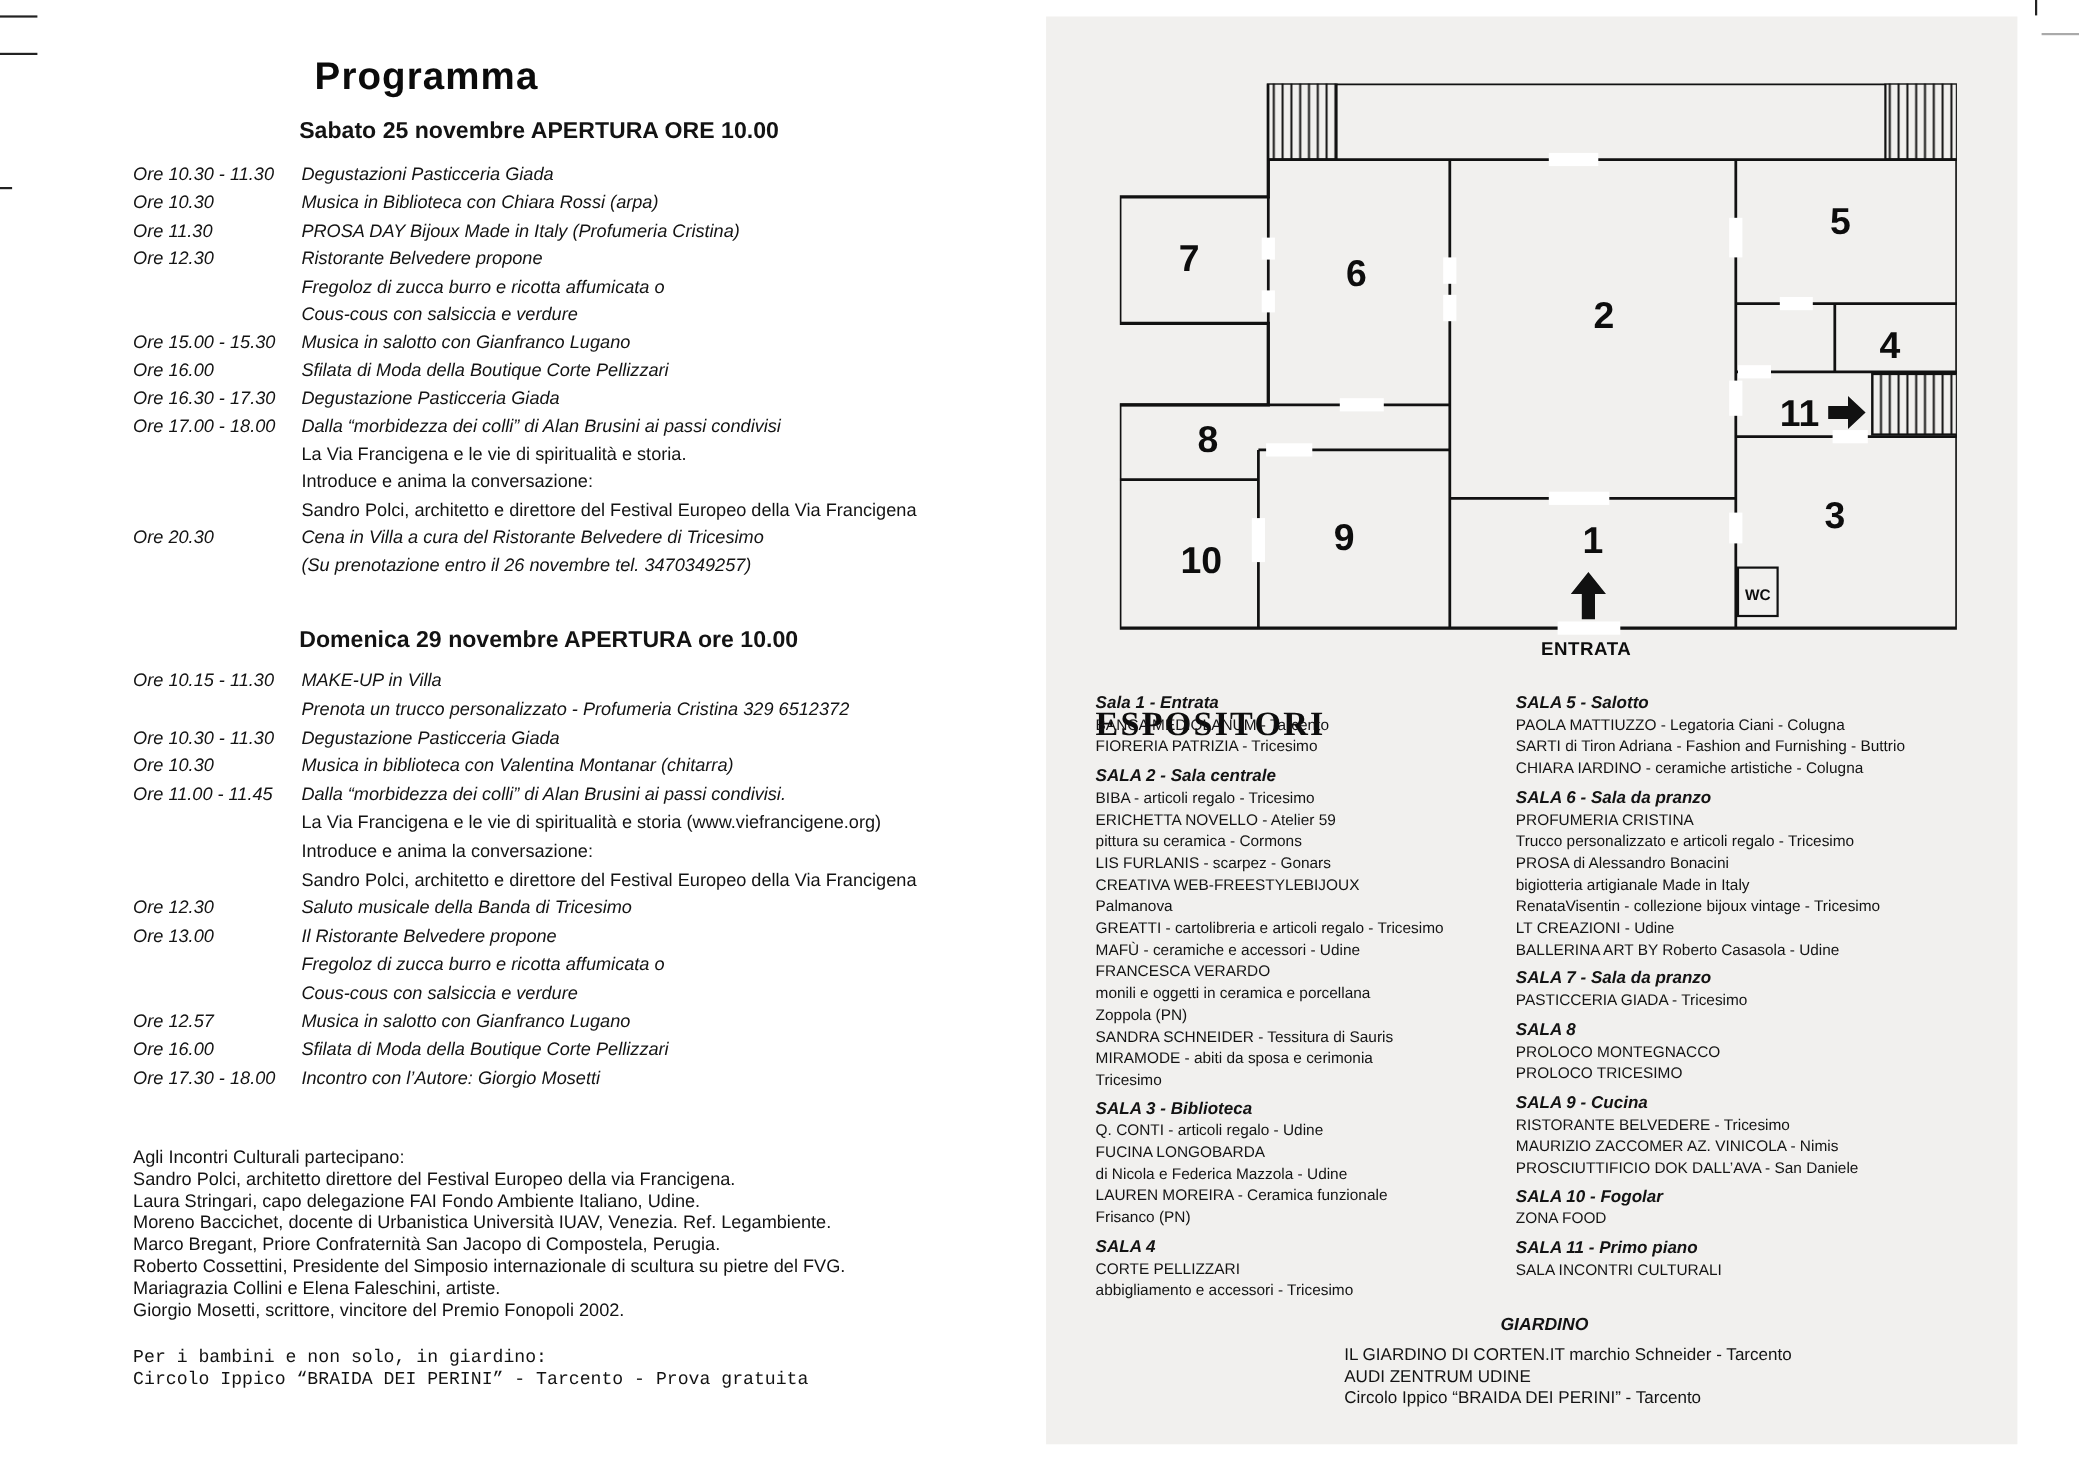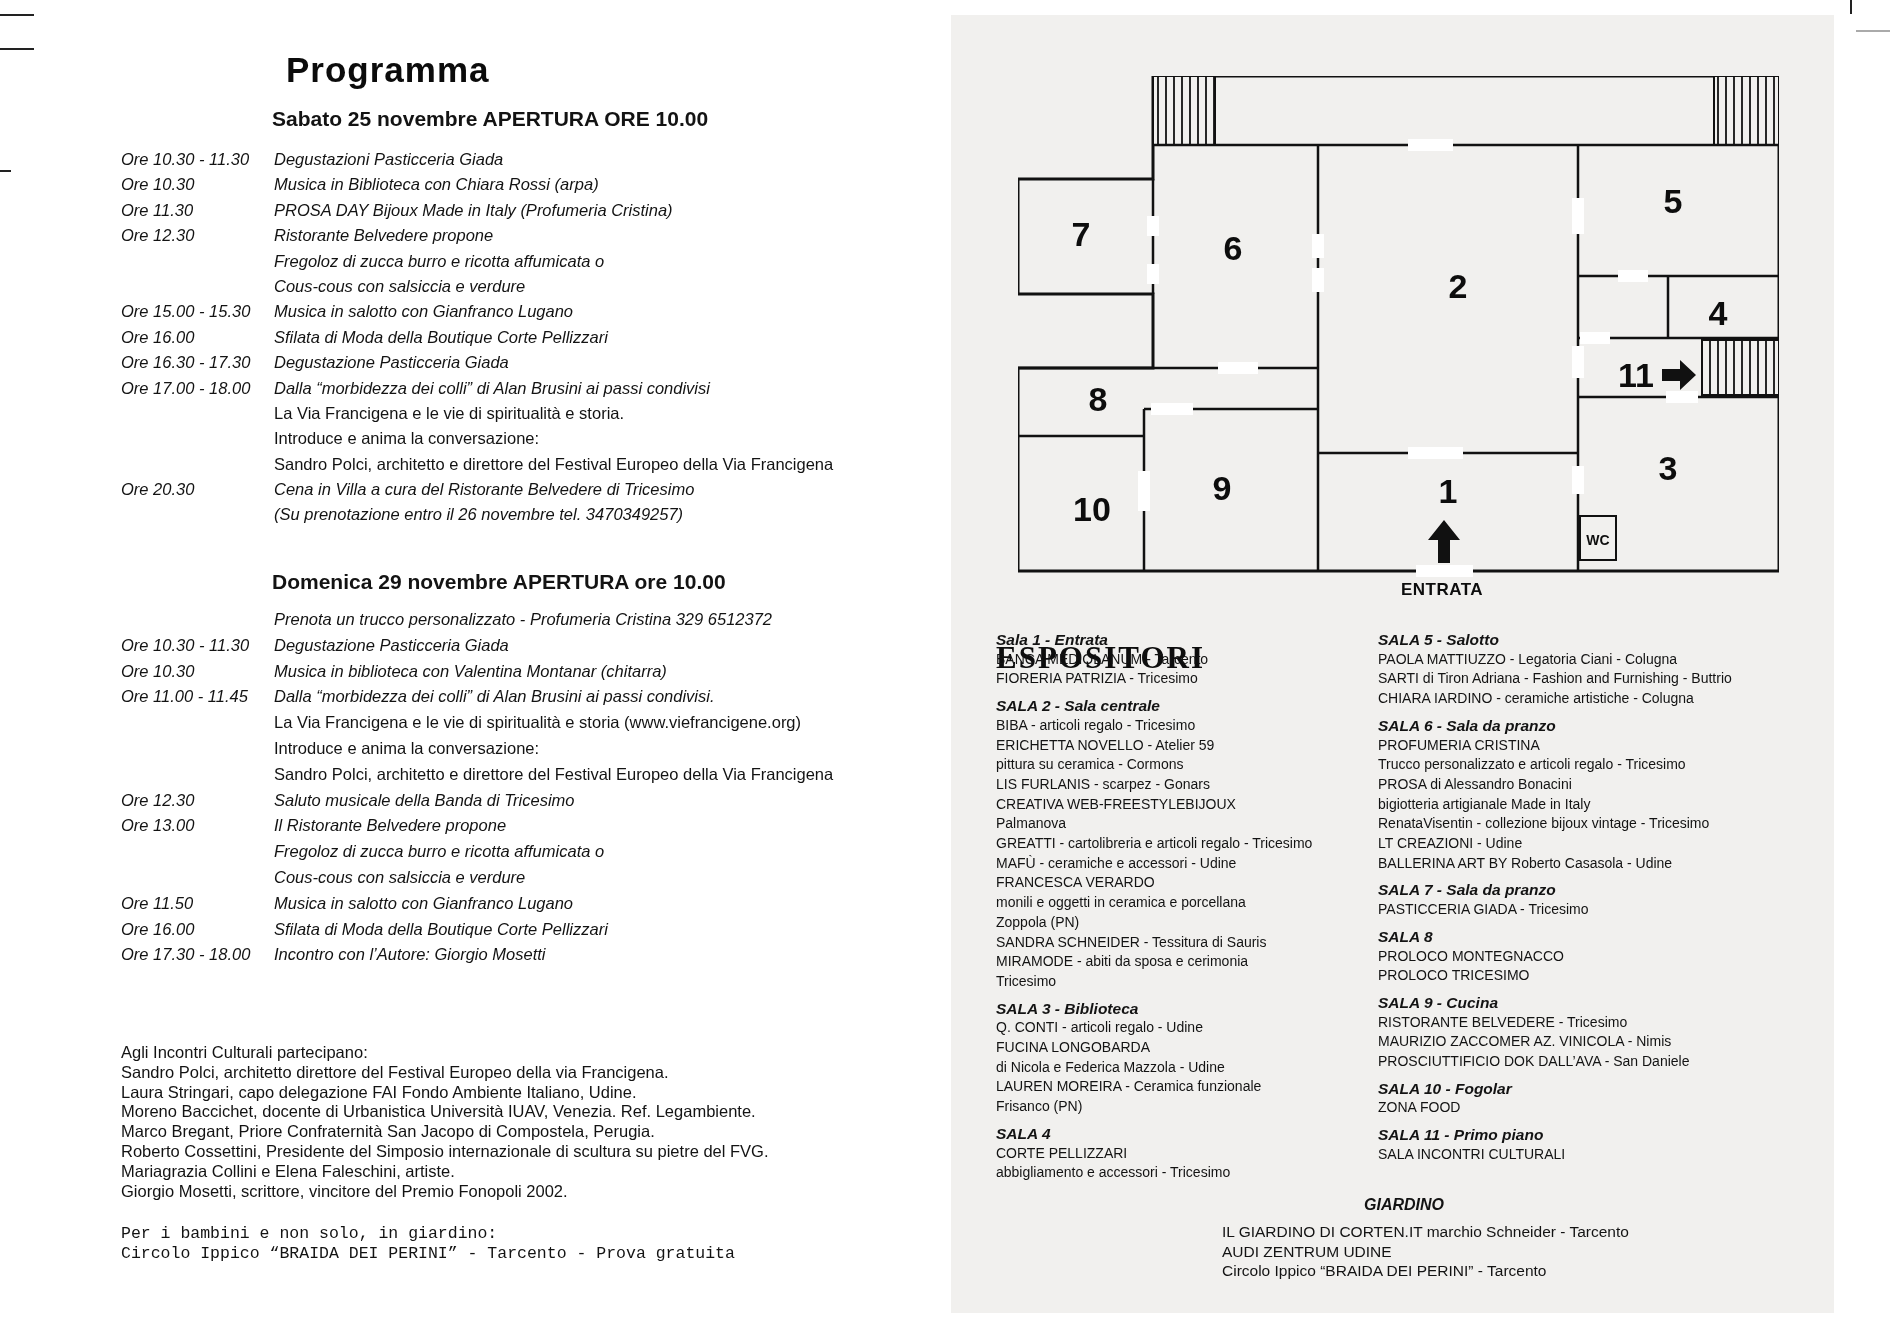--- a/index.html
+++ b/index.html
@@ -83,32 +83,33 @@
     <div class="sched-row"><span class="t">Ore 17.00 - 18.00</span><span class="d">Dalla “morbidezza dei colli” di Alan Brusini ai passi condivisi</span></div>
     <div class="sched-row roman"><span class="t"></span><span class="d">La Via Francigena e le vie di spiritualità e storia.</span></div>
     <div class="sched-row roman"><span class="t"></span><span class="d">Introduce e anima la conversazione:</span></div>
     <div class="sched-row roman"><span class="t"></span><span class="d">Sandro Polci, architetto e direttore del Festival Europeo della Via Francigena</span></div>
     <div class="sched-row"><span class="t">Ore 20.30</span><span class="d">Cena in Villa a cura del Ristorante Belvedere di Tricesimo</span></div>
     <div class="sched-row"><span class="t"></span><span class="d">(Su prenotazione entro il 26 novembre tel. 3470349257)</span></div>
   </div>
 
 <div id="dom-head" class="day-head">Domenica 29 novembre APERTURA ore 10.00</div>
 <div id="dom-rows" class="sched">
+    <div class="sched-row"><span class="t">Ore 10.15 - 11.30</span><span class="d">MAKE-UP  in Villa</span></div>
     <div class="sched-row"><span class="t"></span><span class="d">Prenota un trucco personalizzato - Profumeria  Cristina 329 6512372</span></div>
     <div class="sched-row"><span class="t">Ore 10.30 - 11.30</span><span class="d">Degustazione Pasticceria Giada</span></div>
     <div class="sched-row"><span class="t">Ore 10.30</span><span class="d">Musica in biblioteca con Valentina Montanar (chitarra)</span></div>
     <div class="sched-row"><span class="t">Ore 11.00 - 11.45</span><span class="d">Dalla “morbidezza dei colli” di Alan Brusini ai passi condivisi.</span></div>
     <div class="sched-row roman"><span class="t"></span><span class="d">La Via Francigena e le vie di spiritualità e storia  (www.viefrancigene.org)</span></div>
     <div class="sched-row roman"><span class="t"></span><span class="d">Introduce e anima la conversazione:</span></div>
     <div class="sched-row roman"><span class="t"></span><span class="d">Sandro Polci, architetto e direttore del Festival Europeo della Via Francigena</span></div>
     <div class="sched-row"><span class="t">Ore 12.30</span><span class="d">Saluto musicale della Banda di Tricesimo</span></div>
     <div class="sched-row"><span class="t">Ore 13.00</span><span class="d">Il Ristorante Belvedere propone</span></div>
     <div class="sched-row"><span class="t"></span><span class="d">Fregoloz di zucca burro e ricotta affumicata o</span></div>
     <div class="sched-row"><span class="t"></span><span class="d">Cous-cous con salsiccia e verdure</span></div>
-    <div class="sched-row"><span class="t">Ore 11.50</span><span class="d">Musica in salotto con Gianfranco Lugano</span></div>
+    <div class="sched-row"><span class="t">Ore 12.57</span><span class="d">Musica in salotto con Gianfranco Lugano</span></div>
     <div class="sched-row"><span class="t">Ore 16.00</span><span class="d">Sfilata di Moda della Boutique Corte Pellizzari</span></div>
     <div class="sched-row"><span class="t">Ore 17.30 - 18.00</span><span class="d">Incontro con l’Autore: Giorgio Mosetti</span></div>
   </div>
 
 <div id="participants" class="pblock">
     <div class="pline">Agli Incontri Culturali partecipano:</div>
     <div class="pline">Sandro Polci, architetto direttore del Festival Europeo della via Francigena.</div>
     <div class="pline">Laura Stringari, capo delegazione FAI Fondo Ambiente Italiano, Udine.</div>
     <div class="pline">Moreno Baccichet, docente di Urbanistica Università IUAV, Venezia. Ref. Legambiente.</div>
     <div class="pline">Marco Bregant, Priore Confraternità San Jacopo di Compostela, Perugia.</div>

